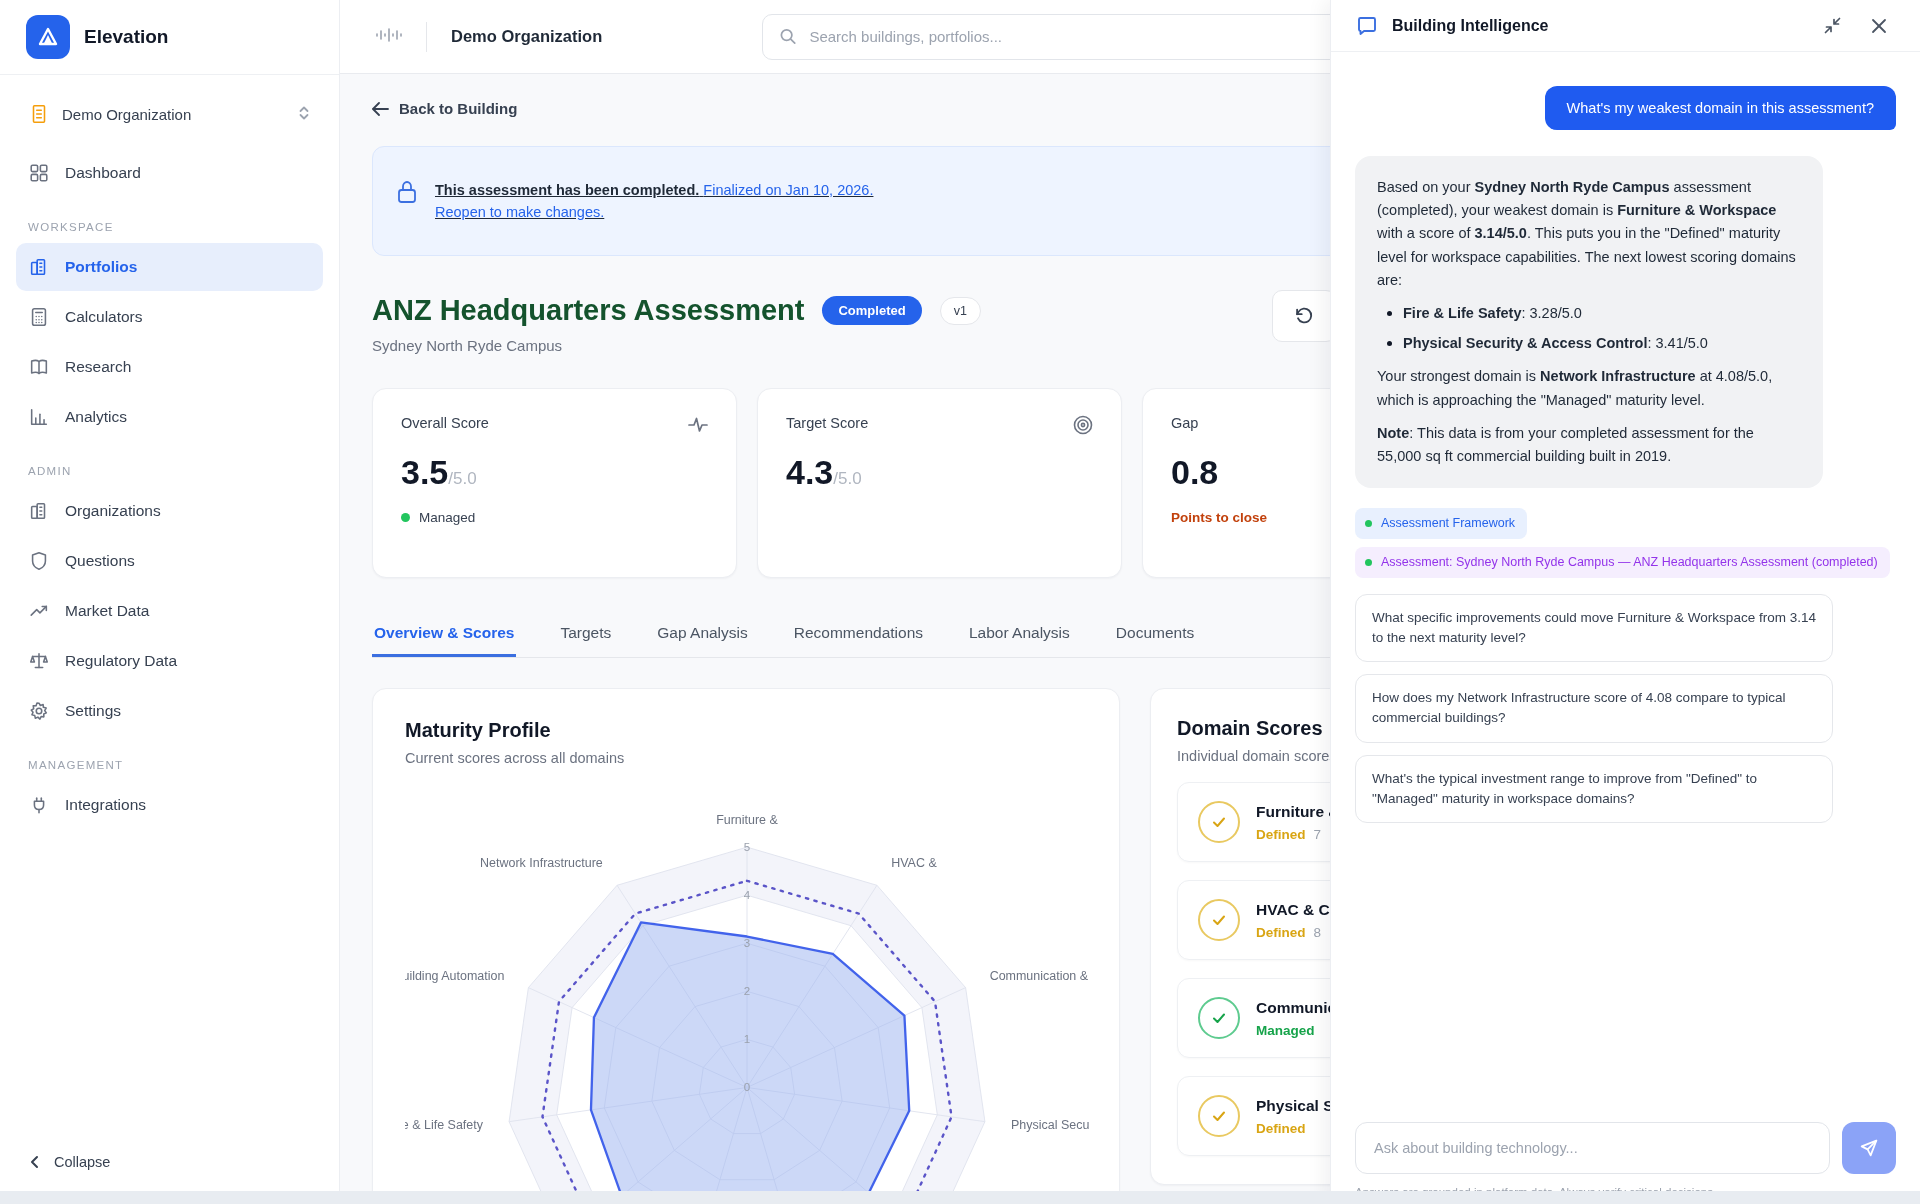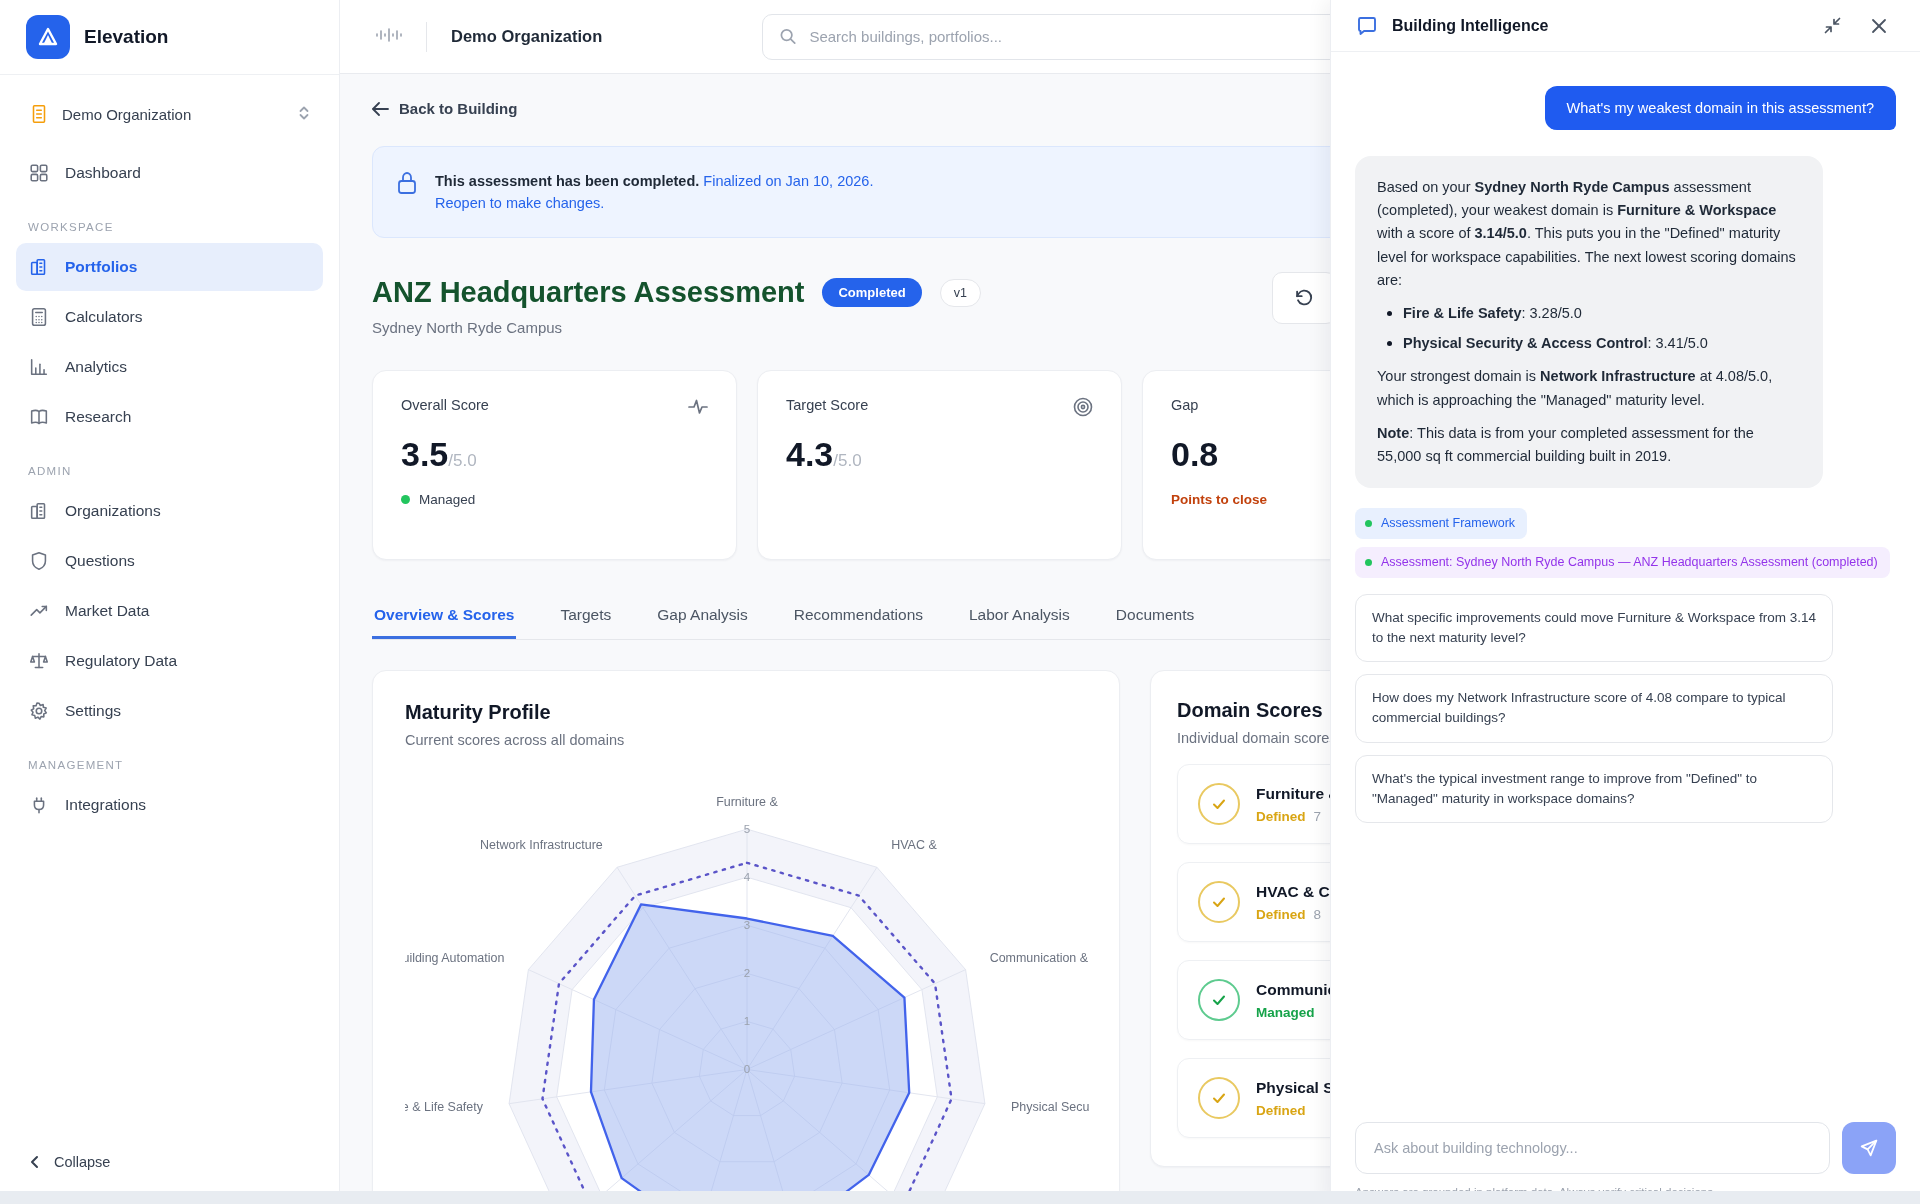--- a/index.html
+++ b/index.html
@@ -27,21 +27,21 @@
   .wave-icon { color:#9ca3af; margin-right:22px; }
   .top-divider { width:1px; height:30px; background:#e5e7eb; margin-right:24px; }
   .top-org { font-size:16.5px; font-weight:bold; color:#1f2937; }
   .search-wrap { margin-left:160px; width:700px; height:46px; border:1px solid #e2e5ea; border-radius:10px; display:flex; align-items:center; padding:0 16px; gap:12px; background:#fff; }
   .search-wrap input { border:none; outline:none; font-size:15px; color:#374151; width:100%; font-family:"Liberation Sans", sans-serif; background:transparent; }
   .search-wrap input::placeholder { color:#9ca3af; }
 
   
   .main { position:absolute; left:340px; top:74px; width:1240px; padding:26px 0 0 32px; }
   .back-link { display:inline-flex; align-items:center; gap:10px; font-size:15px; color:#374151; cursor:pointer;font-weight:bold; }
-  .banner { margin-top:26px; width:1120px; background:#eef4ff; border:1px solid #dbe7fd; border-radius:12px; padding:23px 22px; display:flex; gap:16px; align-items:flex-start; }
+  .banner { margin-top:26px; width:1120px; background:#eef4ff; border:1px solid #dbe7fd; border-radius:12px; padding:32px 22px; display:flex; gap:16px; align-items:flex-start;text-decoration:underline; }
   .banner-text { font-size:14.5px; line-height:1.55; color:#1f2937; }
   .banner-text .b { font-weight:bold; }
   .banner-text .lnk { color:#2563eb; cursor:pointer; }
   .title-row { margin-top:38px; display:flex; align-items:center; gap:18px; position:relative; width:1140px; }
   .page-title { font-size:29px; font-weight:bold; color:#14532d; }
   .badge-completed { background:#2563eb; color:#fff; font-size:13px; font-weight:bold; padding:7px 16px; border-radius:999px; }
   .badge-version { background:#fff; color:#374151; font-size:12.5px; padding:6px 13px; border-radius:999px; border:1px solid #e5e7eb; }
   .reset-btn { position:absolute; left:900px; top:-4px; width:64px; height:52px; background:#fff; border:1px solid #e5e7eb; border-radius:10px; display:flex; align-items:center; justify-content:center; cursor:pointer; font-size:22px; color:#374151; }
   .subtitle { margin-top:10px; font-size:15px; color:#6b7280; }
 
@@ -172,33 +172,33 @@
           <line x1="12" y1="15" x2="12" y2="15"></line>
           <line x1="15" y1="15" x2="15" y2="15"></line>
           <line x1="9" y1="18" x2="9" y2="18"></line>
           <line x1="12" y1="18" x2="12" y2="18"></line>
           <line x1="15" y1="18" x2="15" y2="18"></line>
         </svg>
       <span>Calculators</span>
     </div>
     <div class="nav-item">
       <svg class="ic" width="22" height="22" viewBox="0 0 24 24">
+          <path d="M12 6 C10 4.5 7 4.5 4 5.5 L4 18.5 C7 17.5 10 17.5 12 19 C14 17.5 17 17.5 20 18.5 L20 5.5 C17 4.5 14 4.5 12 6 Z"></path>
+          <line x1="12" y1="6" x2="12" y2="19"></line>
+        </svg>
+      <span>Research</span>
+    </div>
+    <div class="nav-item">
+      <svg class="ic" width="22" height="22" viewBox="0 0 24 24">
           <path d="M4 4 L4 20 L20 20"></path>
           <line x1="8.5" y1="20" x2="8.5" y2="13"></line>
           <line x1="13" y1="20" x2="13" y2="9"></line>
           <line x1="17.5" y1="20" x2="17.5" y2="15"></line>
         </svg>
       <span>Analytics</span>
-    </div>
-    <div class="nav-item">
-      <svg class="ic" width="22" height="22" viewBox="0 0 24 24">
-          <path d="M12 6 C10 4.5 7 4.5 4 5.5 L4 18.5 C7 17.5 10 17.5 12 19 C14 17.5 17 17.5 20 18.5 L20 5.5 C17 4.5 14 4.5 12 6 Z"></path>
-          <line x1="12" y1="6" x2="12" y2="19"></line>
-        </svg>
-      <span>Research</span>
     </div>
 
     <div class="section-label">ADMIN</div>
 
     <div class="nav-item">
       <svg class="ic" width="22" height="22" viewBox="0 0 24 24">
           <rect x="4" y="7" width="6" height="13" rx="1"></rect>
           <rect x="10" y="4" width="8" height="16" rx="1"></rect>
           <line x1="13" y1="8" x2="15" y2="8"></line>
           <line x1="13" y1="12" x2="15" y2="12"></line>

